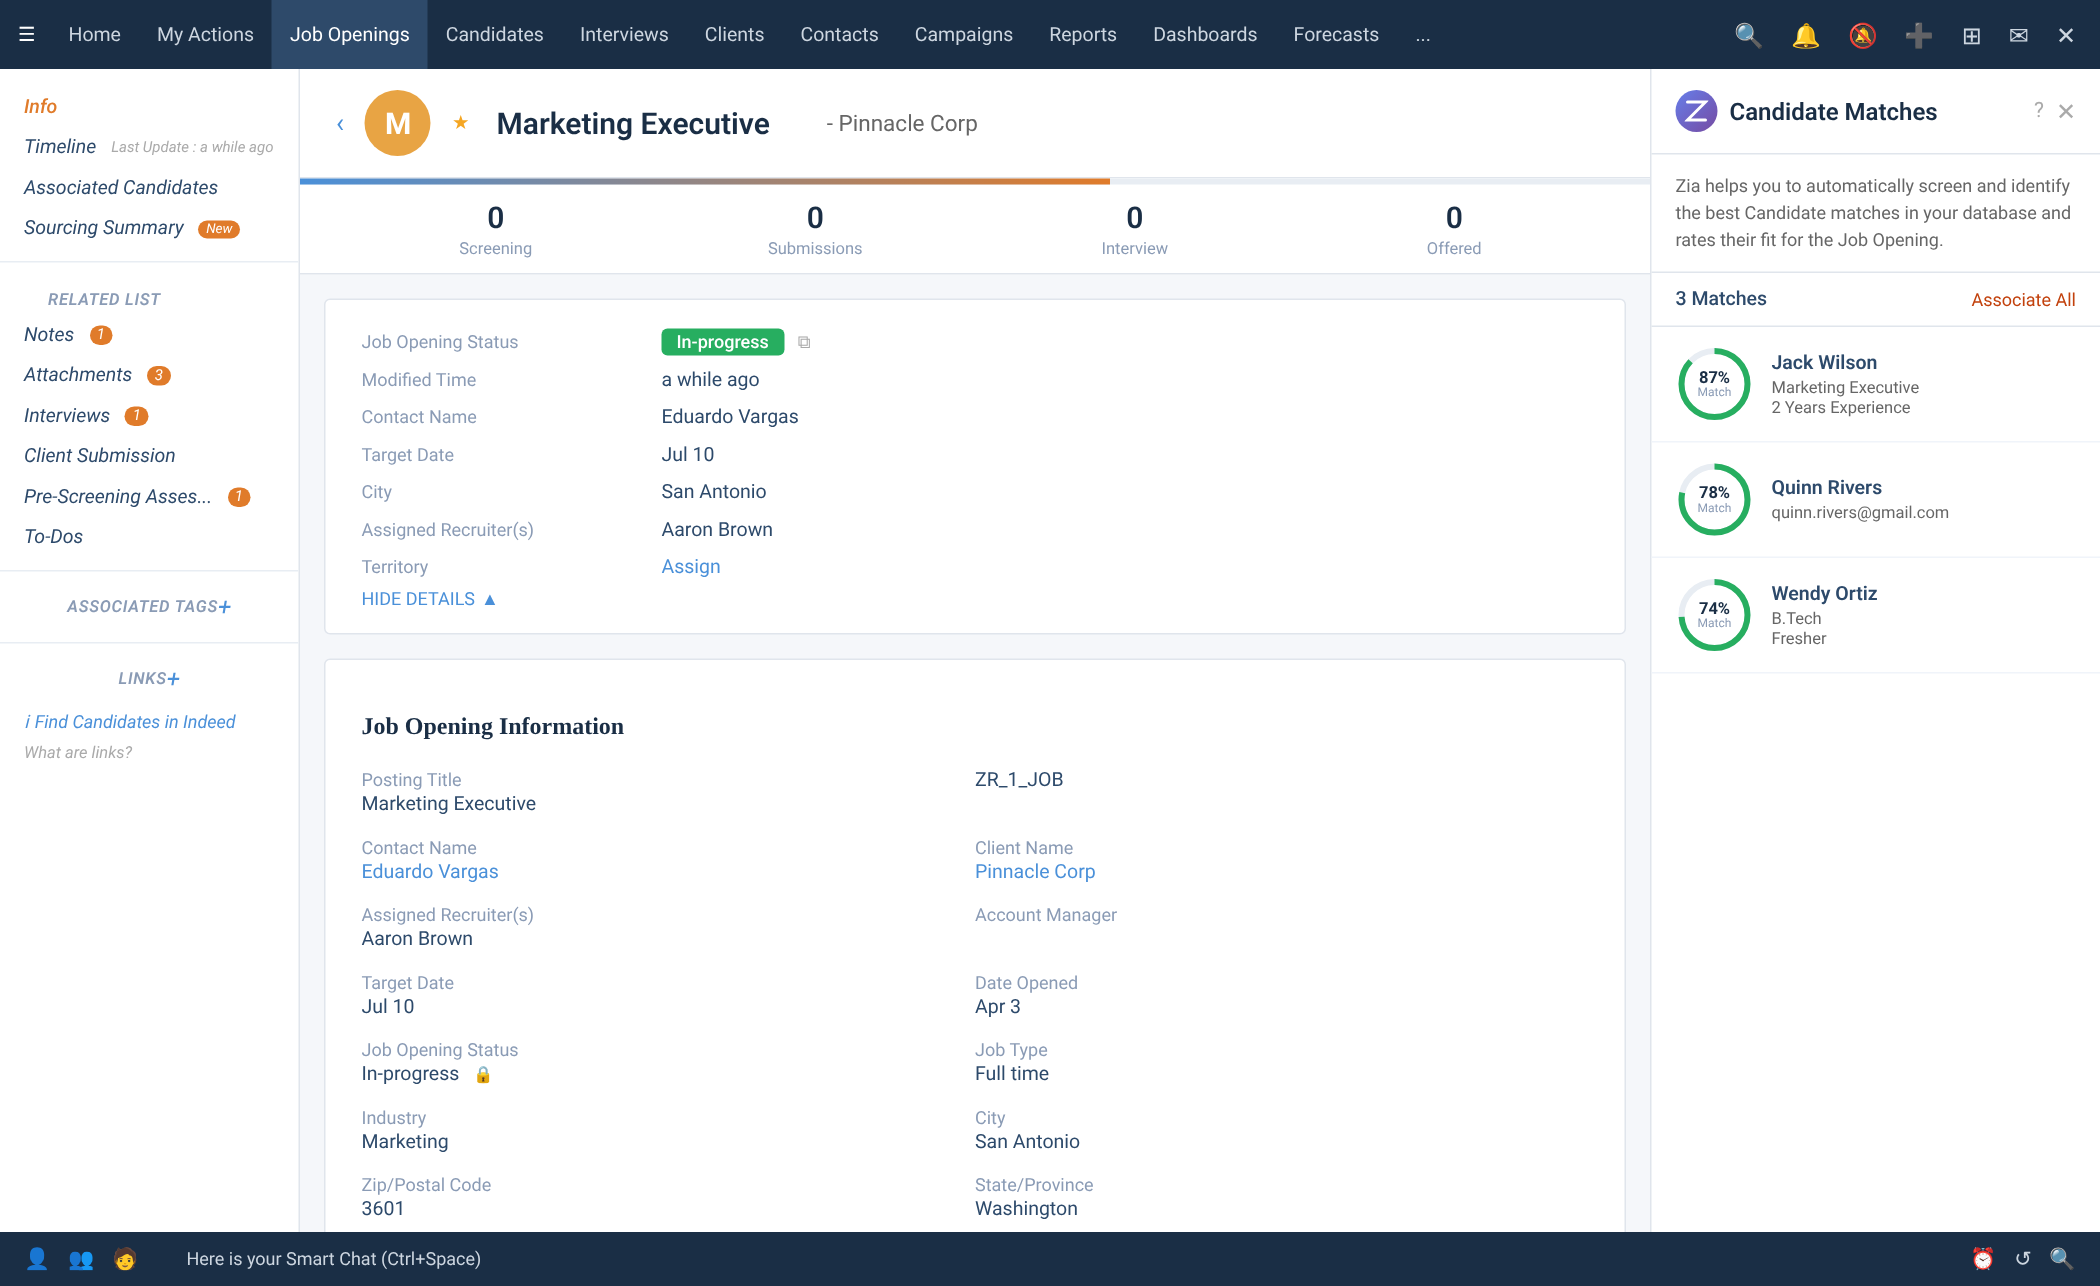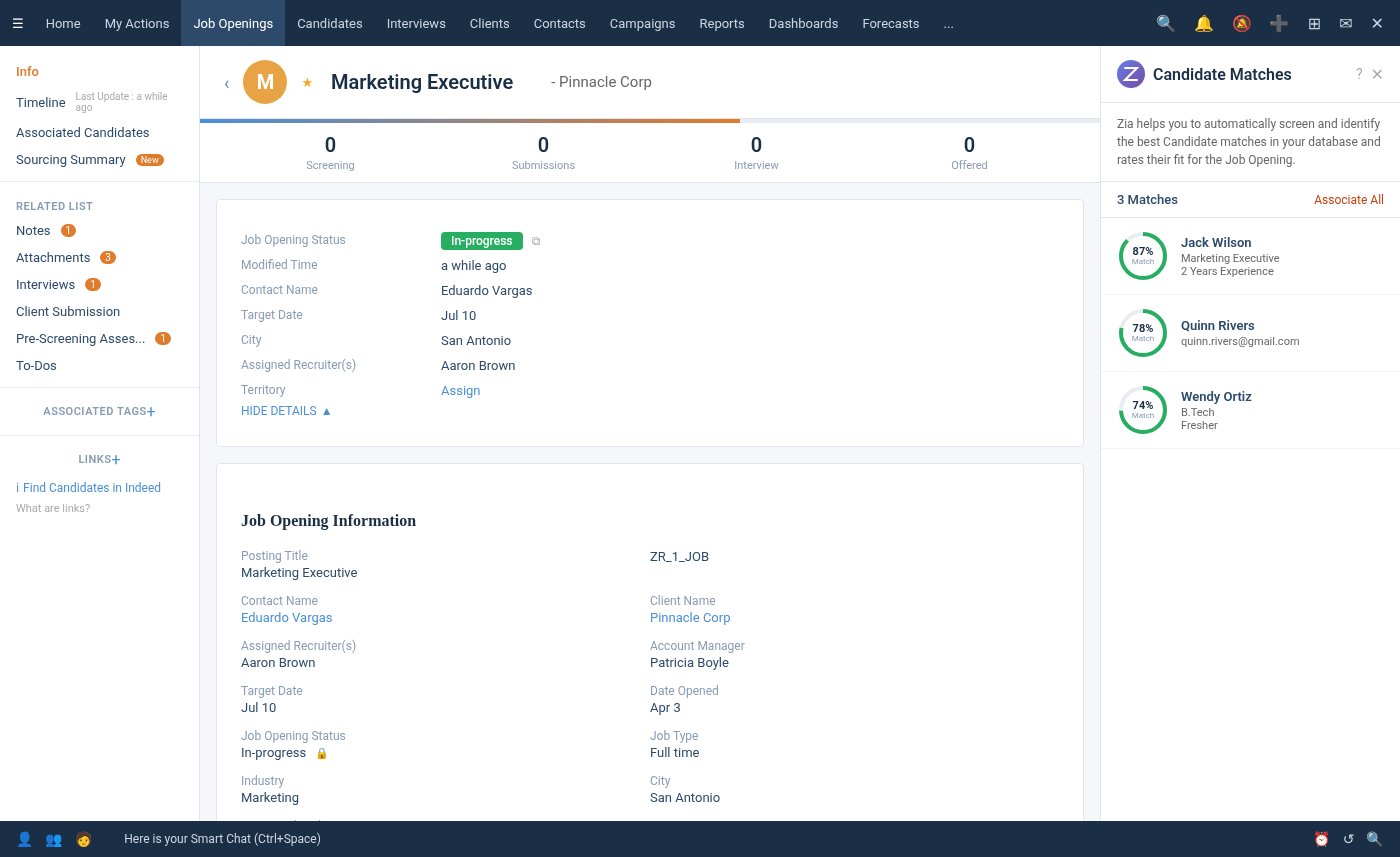--- a/index.html
+++ b/index.html
@@ -36,26 +36,27 @@
     .app-layout { display: flex; height: calc(100vh - 46px); }
 
     
     .left-sidebar {
       width: 200px;
       min-width: 200px;
       background: #fff;
       border-right: 1px solid #e0e5ec;
       overflow-y: auto;
       padding: 12px 0;
+      font-style: italic;
     }
     .sidebar-section-label {
       font-size: 11px;
       font-weight: 600;
       color: #8a9bb5;
-      padding: 10px 16px 4px;
+      padding: 10px 32px 4px;
       text-transform: uppercase;
       letter-spacing: 0.5px;
     }
     .sidebar-item {
       padding: 6px 16px;
       font-size: 13px;
       color: #2d4a6b;
       cursor: pointer;
       display: flex;
       align-items: center;
@@ -153,21 +154,21 @@
     }
     .progress-stage .count { font-size: 20px; font-weight: 600; color: #1a2e45; }
     .progress-stage .label { font-size: 11px; color: #8a9bb5; margin-top: 2px; }
 
     
     .detail-section {
       background: #fff;
       margin: 16px 16px 0;
       border-radius: 4px;
       border: 1px solid #e0e5ec;
-      padding: 28px 24px;
+      padding: 16px 24px;
     }
     .detail-row { display: flex; padding: 5px 0; }
     .detail-label { width: 200px; min-width: 160px; color: #8a9bb5; font-size: 12px; }
     .detail-value { color: #2d4a6b; font-size: 13px; }
     .detail-value.link { color: #4a90d9; cursor: pointer; }
     .status-badge {
       background: #27ae60;
       color: #fff;
       border-radius: 4px;
       padding: 2px 10px;
@@ -450,21 +451,20 @@
         <div class="info-cell">
           <div class="lbl">Client Name</div>
           <div class="val link">Pinnacle Corp</div>
         </div>
         <div class="info-cell">
           <div class="lbl">Assigned Recruiter(s)</div>
           <div class="val">Aaron Brown</div>
         </div>
         <div class="info-cell">
           <div class="lbl">Account Manager</div>
-          <div class="val">Patricia Boyle</div>
         </div>
         <div class="info-cell">
           <div class="lbl">Target Date</div>
           <div class="val">Jul 10</div>
         </div>
         <div class="info-cell">
           <div class="lbl">Date Opened</div>
           <div class="val">Apr 3</div>
         </div>
         <div class="info-cell">

